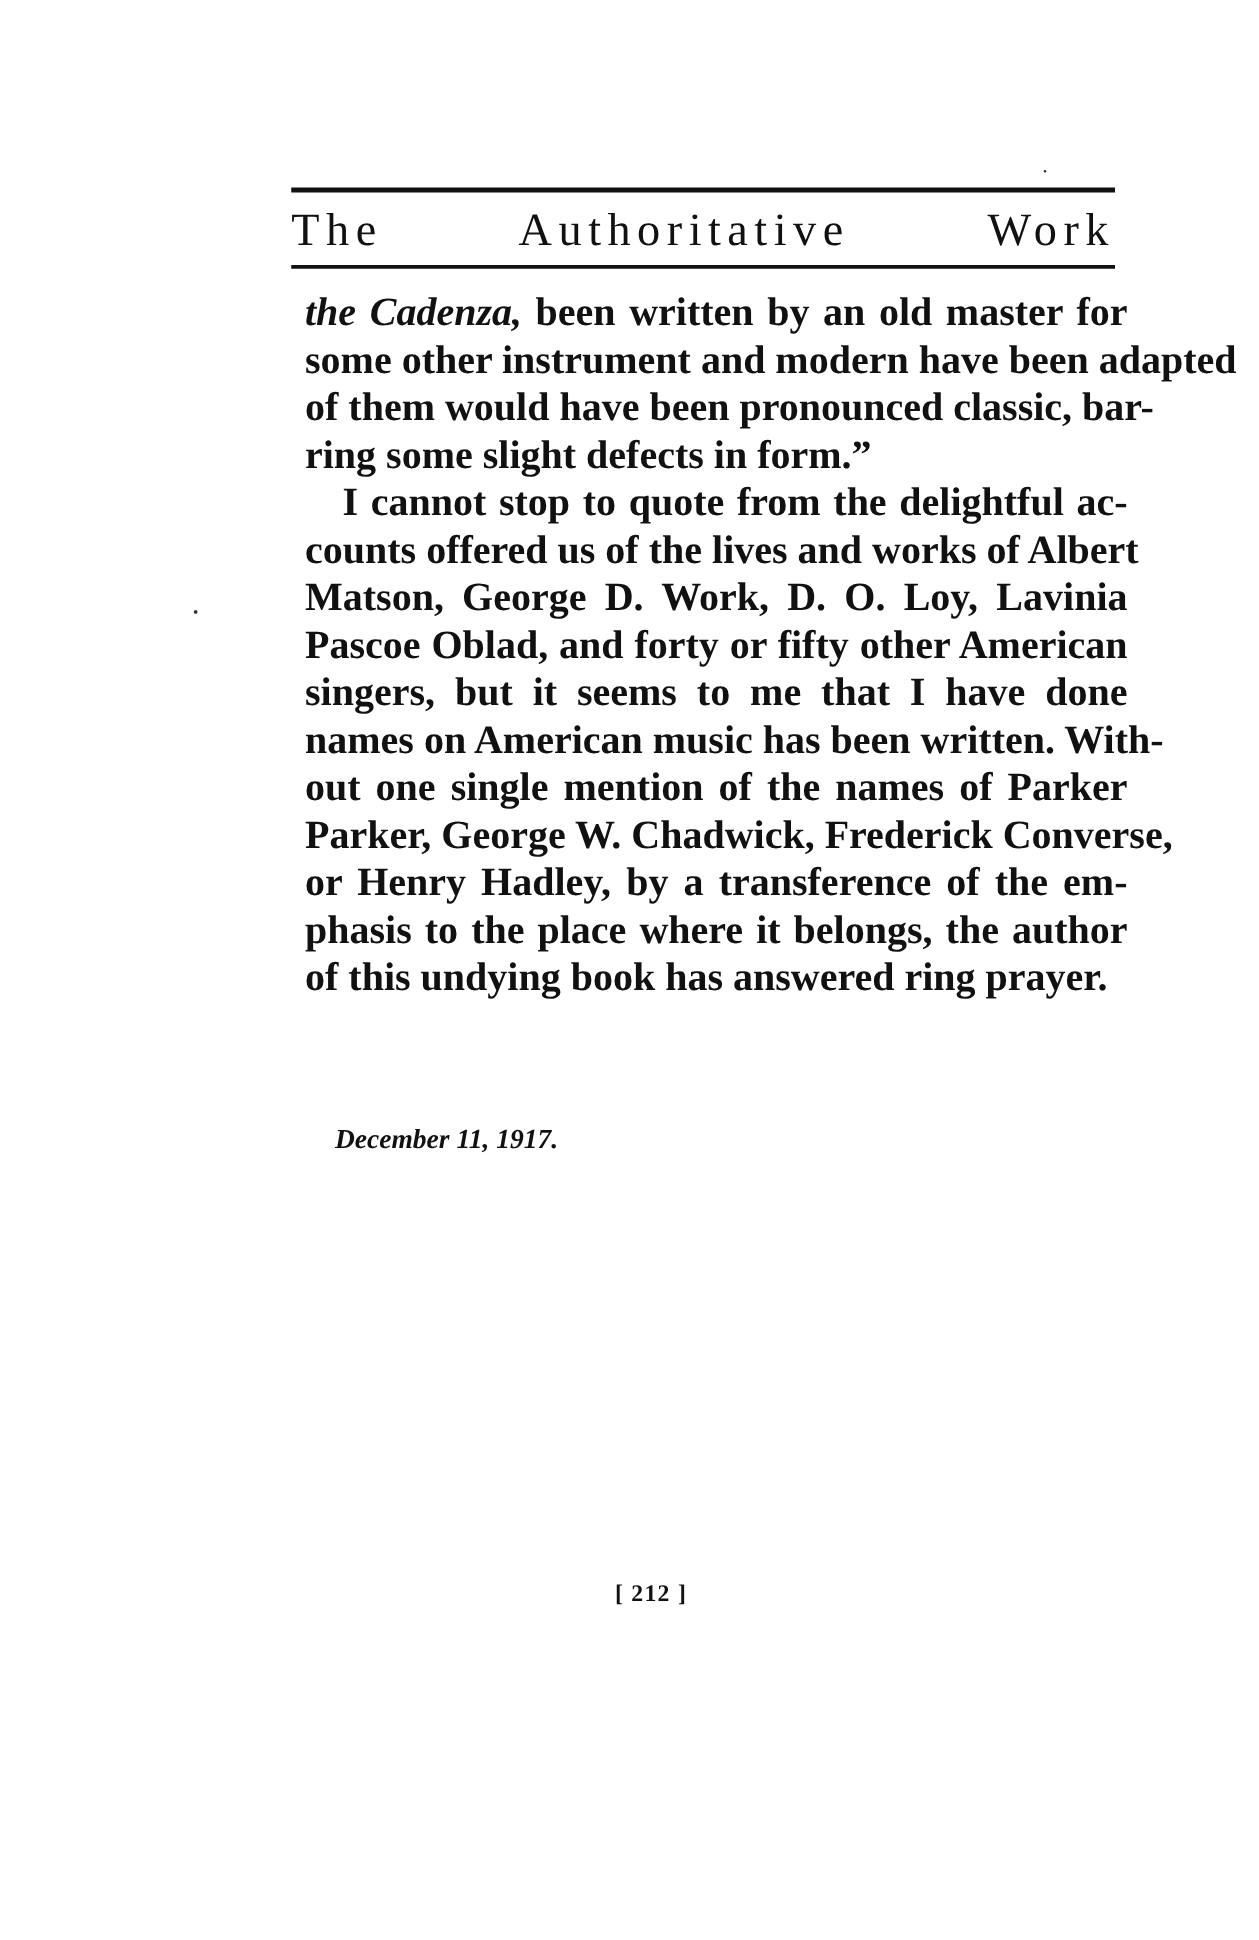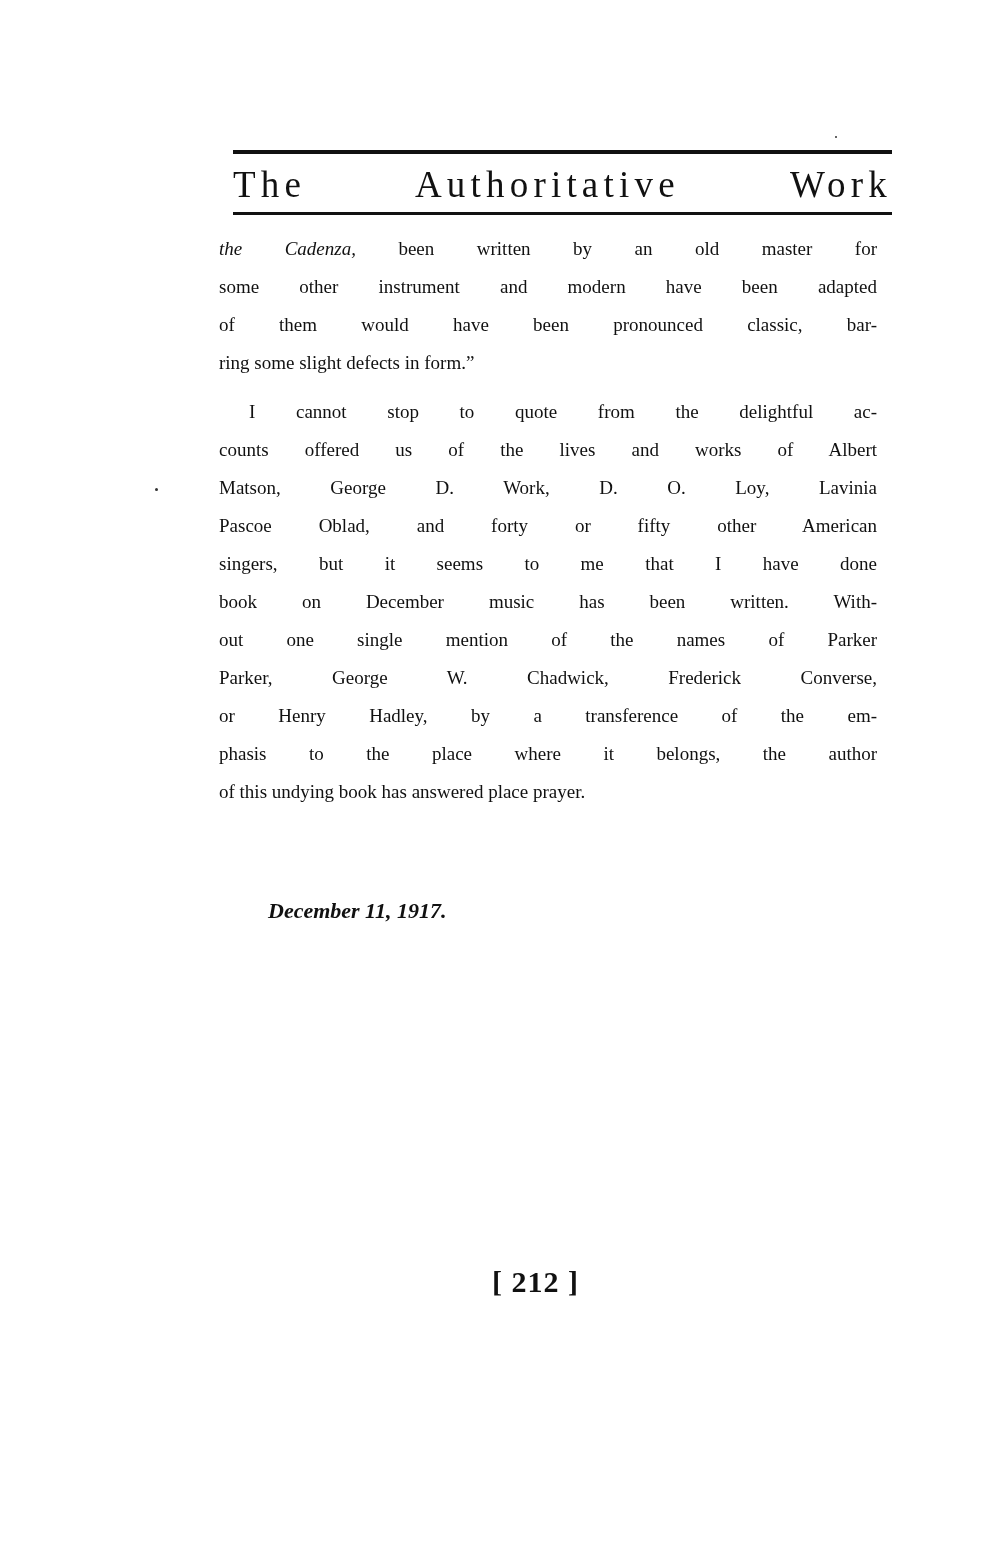--- a/index.html
+++ b/index.html
@@ -3,29 +3,29 @@
   <meta charset="utf-8">
   <style>
     html, body { margin: 0; padding: 0; background: #ffffff; }
     body { width: 1007px; height: 1552px; position: relative; overflow: hidden;
            font-family: "Liberation Serif", "DejaVu Serif", serif; color: #111; }
     .rule-top { position: absolute; left: 233px; top: 150px; width: 659px; height: 4px; background: #111; }
     .rule-bottom { position: absolute; left: 233px; top: 212px; width: 659px; height: 3px; background: #111; }
     .running-head { position: absolute; left: 233px; top: 160px; width: 659px; height: 50px;
                     font-size: 37px; letter-spacing: 5.2px; line-height: 50px; white-space: nowrap; }
     .running-head span { display: block; text-align: justify; text-align-last: justify; }
-    .body-text { position: absolute; left: 219px; top: 230px; width: 658px; font-size: 19px;
-                 line-height: 38px; font-weight: normal; }
+    .body-text { position: absolute; left: 244px; top: 230px; width: 658px; font-size: 32px;
+                 line-height: 38px; font-weight: bold; }
     .line { display: block; text-align: justify; text-align-last: justify; white-space: nowrap; height: 38px; }
     .line.last { text-align-last: left; }
     .indent { padding-left: 30px; }
-    .para-gap { margin-top: 11px; }
+    .para-gap { margin-top: 0px; }
     .it { font-style: italic; }
     .date { position: absolute; left: 268px; top: 898px; font-size: 22px; font-style: italic; font-weight: bold; }
-    .folio { position: absolute; left: 492px; top: 1265px; font-size: 30px; font-weight: bold; letter-spacing: 1px; }
+    .folio { position: absolute; left: 492px; top: 1265px; font-size: 19px; font-weight: bold; letter-spacing: 1px; }
     .speck { position: absolute; width: 3px; height: 3px; background: #333; border-radius: 50%; }
   </style>
 </head>
 <body>
 
 <div class="rule-top"></div>
 <div class="running-head">
   <span>The Authoritative Work</span>
 </div>
 <div class="rule-bottom"></div>
@@ -36,26 +36,26 @@
     <span class="line">some other instrument and modern have been adapted</span>
     <span class="line">of them would have been pronounced classic, bar-</span>
     <span class="line last">ring some slight defects in form.”</span>
   </div>
   <div class="para-gap">
     <span class="line indent">I cannot stop to quote from the delightful ac-</span>
     <span class="line">counts offered us of the lives and works of Albert</span>
     <span class="line">Matson, George D. Work, D. O. Loy, Lavinia</span>
     <span class="line">Pascoe Oblad, and forty or fifty other American</span>
     <span class="line">singers, but it seems to me that I have done</span>
-    <span class="line">book on December music has been written.  With-</span>
+    <span class="line">names on American music has been written.  With-</span>
     <span class="line">out one single mention of the names of Parker</span>
     <span class="line">Parker, George W. Chadwick, Frederick Converse,</span>
     <span class="line">or Henry Hadley, by a transference of the em-</span>
     <span class="line">phasis to the place where it belongs, the author</span>
-    <span class="line last">of this undying book has answered place prayer.</span>
+    <span class="line last">of this undying book has answered ring prayer.</span>
   </div>
 </div>
 
 <div class="date">December 11, 1917.</div>
 <div class="folio">[ 212 ]</div>
 
 <div class="speck" style="left:155px; top:488px;"></div>
 <div class="speck" style="left:835px; top:136px; width:2px; height:2px;"></div>
 
 </body></html>

